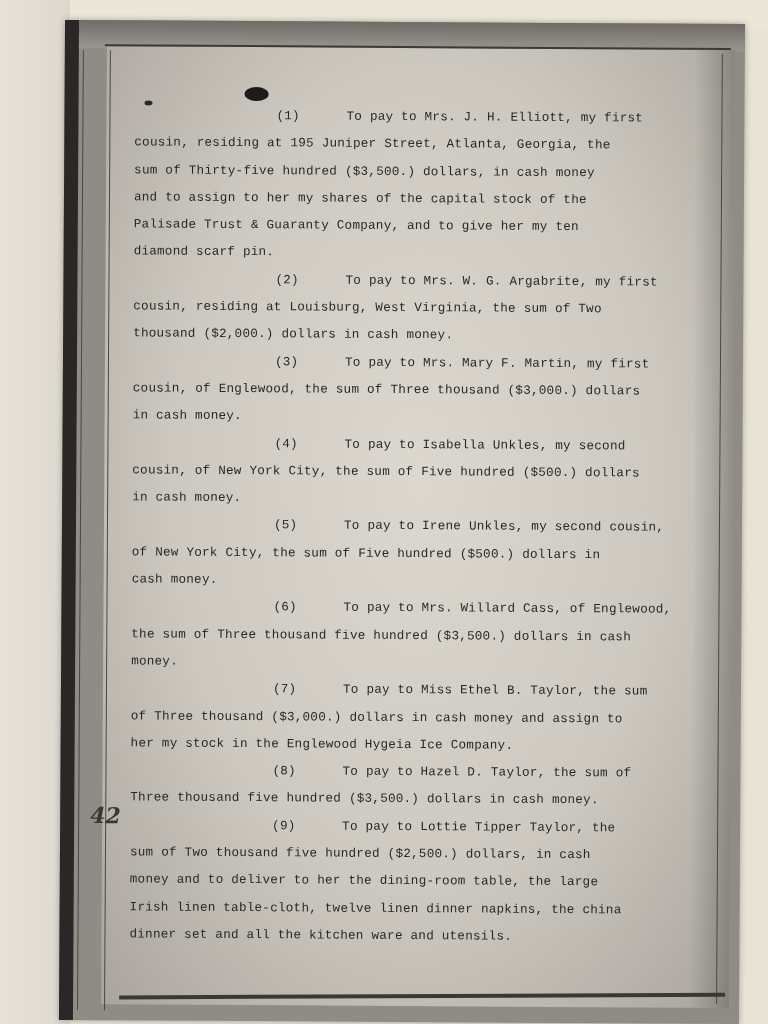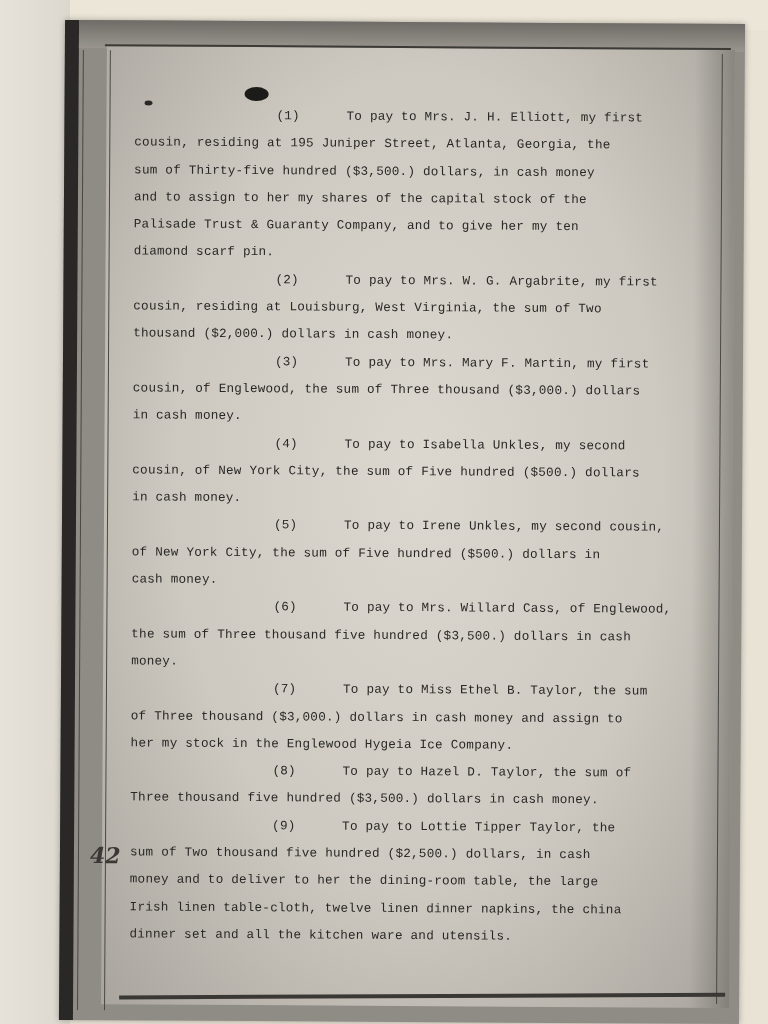--- a/index.html
+++ b/index.html
@@ -70,21 +70,20 @@
   }
   .line {
     height:27.3px; line-height:27.3px; white-space:nowrap;
   }
   .indent { padding-left:142px; }
   .item-num { display:inline-block; width:70px; }
   .page-number-mark {
     position:absolute; left:30px; top:782px;
     font-family:"DejaVu Serif", serif; font-size:22px; font-style:italic; font-weight:bold;
     color:#3a3734;
-    margin-top:40px;
   }
 </style>
 </head>
 <body>
 
 <div class="backdrop-top"></div>
 <div class="backdrop-left"></div>
 
 <div class="page">
   <div class="page-left-edge"></div>

